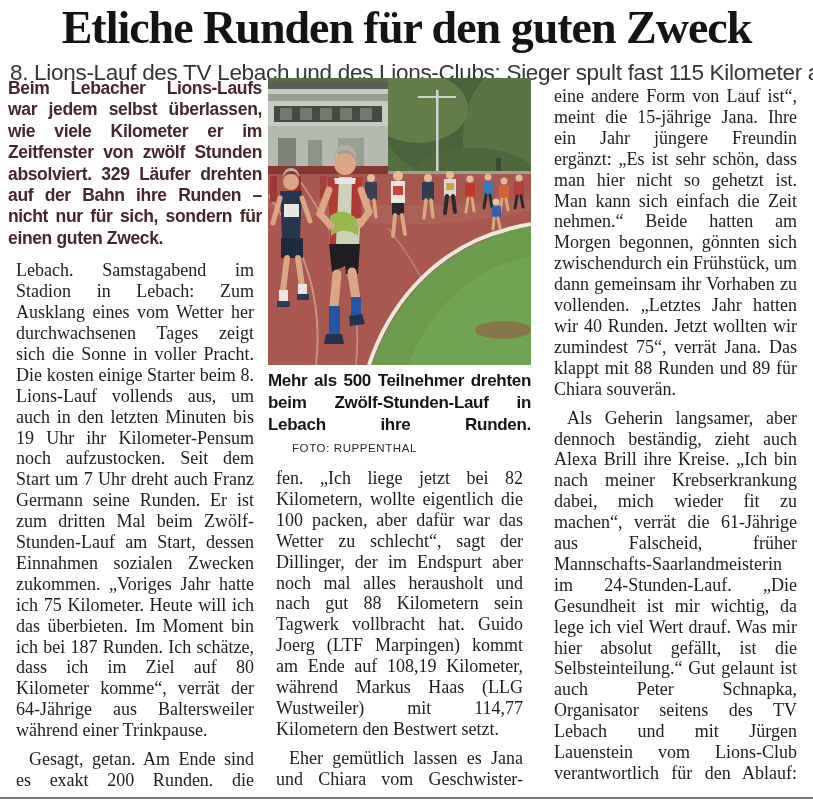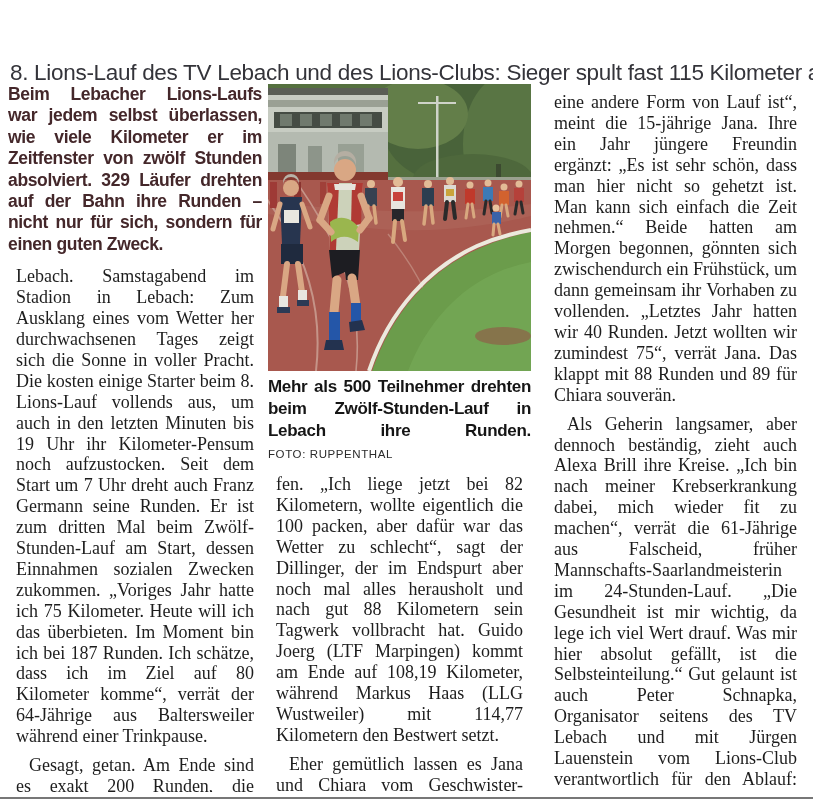--- a/index.html
+++ b/index.html
@@ -16,21 +16,21 @@
     position:absolute; left:0; top:4px; width:813px; text-align:center;
     font-family:"Liberation Serif", serif; font-weight:700; font-size:46px;
     letter-spacing:-1px; color:var(--headline); line-height:1.05;
   }
   .subtitle{
     position:absolute; left:10px; top:60px; width:800px;
     font-family:"Liberation Sans", sans-serif; font-weight:400; font-size:22.5px;
     color:var(--subtitle); letter-spacing:-0.3px; white-space:nowrap;
   }
   .col{
-    position:absolute; top:84px; height:708px; overflow:hidden;
+    position:absolute; top:78px; height:708px; overflow:hidden;
     text-align:justify; font-size:18px; line-height:20.9px;
   }
   .col1{left:8px;  width:254px;}
   .col2{left:268px; width:263px;}
   .col3{left:546px; width:259px;}
   .lead{
     font-family:"Liberation Sans", sans-serif; font-weight:700; font-size:17.5px;
     line-height:21.4px; color:var(--lead); letter-spacing:-0.35px;
     margin-bottom:11px; text-align:justify;
   }
@@ -39,32 +39,33 @@
   .dateline{font-weight:400;}
   .photo-wrap{width:263px; height:287px; overflow:hidden;}
   .photo-wrap svg{display:block;}
   .caption{
     font-family:"Liberation Sans", sans-serif; font-weight:700; font-size:17px;
     line-height:22px; color:var(--caption); letter-spacing:-0.3px;
     margin:5px 0 9px 0; text-align:justify;
   }
   .credit{
     font-family:"Liberation Sans", sans-serif; font-weight:400; font-size:11.5px;
-    letter-spacing:0.6px; color:var(--credit); white-space:nowrap;
+    letter-spacing:0.6px; color:var(--credit); white-space:nowrap;margin-left:24px;
   }
   .bottom-rule{
     position:absolute; left:0; right:0; top:797px; height:2px; background:var(--rule);
     opacity:.75;
   }
 </style>
 </head>
 <body>
 
 <div class="page">
 
+  <h1 class="headline">Etliche Runden für den guten Zweck</h1>
   <div class="subtitle">8. Lions-Lauf des TV Lebach und des Lions-Clubs: Sieger spult fast 115 Kilometer ab</div>
 
   <div class="col col1">
     <p class="lead">Beim Lebacher Lions-Laufs war jedem selbst überlassen, wie viele Kilometer er im Zeitfenster von zwölf Stunden absolviert. 329 Läufer drehten auf der Bahn ihre Runden – nicht nur für sich, sondern für einen guten Zweck.</p>
     <p class="body-p"><span class="dateline">Lebach.</span><span> Samstagabend im Stadion in Lebach: Zum Ausklang eines vom Wetter her durchwachsenen Tages zeigt sich die Sonne in voller Pracht. Die kosten einige Starter beim 8. Lions-Lauf vollends aus, um auch in den letzten Minuten bis 19 Uhr ihr Kilometer-Pensum noch aufzustocken. Seit dem Start um 7 Uhr dreht auch Franz Germann seine Runden. Er ist zum dritten Mal beim Zwölf-Stunden-Lauf am Start, dessen Einnahmen sozialen Zwecken zukommen. „Voriges Jahr hatte ich 75 Kilometer. Heute will ich das überbieten. Im Moment bin ich bei 187 Runden. Ich schätze, dass ich im Ziel auf 80 Kilometer komme“, verrät der 64-Jährige aus Baltersweiler während einer Trinkpause.</span></p>
     <p class="body-p indent">Gesagt, getan. Am Ende sind es exakt 200 Runden, die Germann abspult. Sogar 250 Runden hatte sich Thomas Mörsdorf für sein Lions-Lauf-Debüt vorgenommen. Doch in den letzten Minuten ist das nicht mehr zu schaf-</p>
   </div>
 
   <div class="col col2">
     <div class="photo-wrap">

